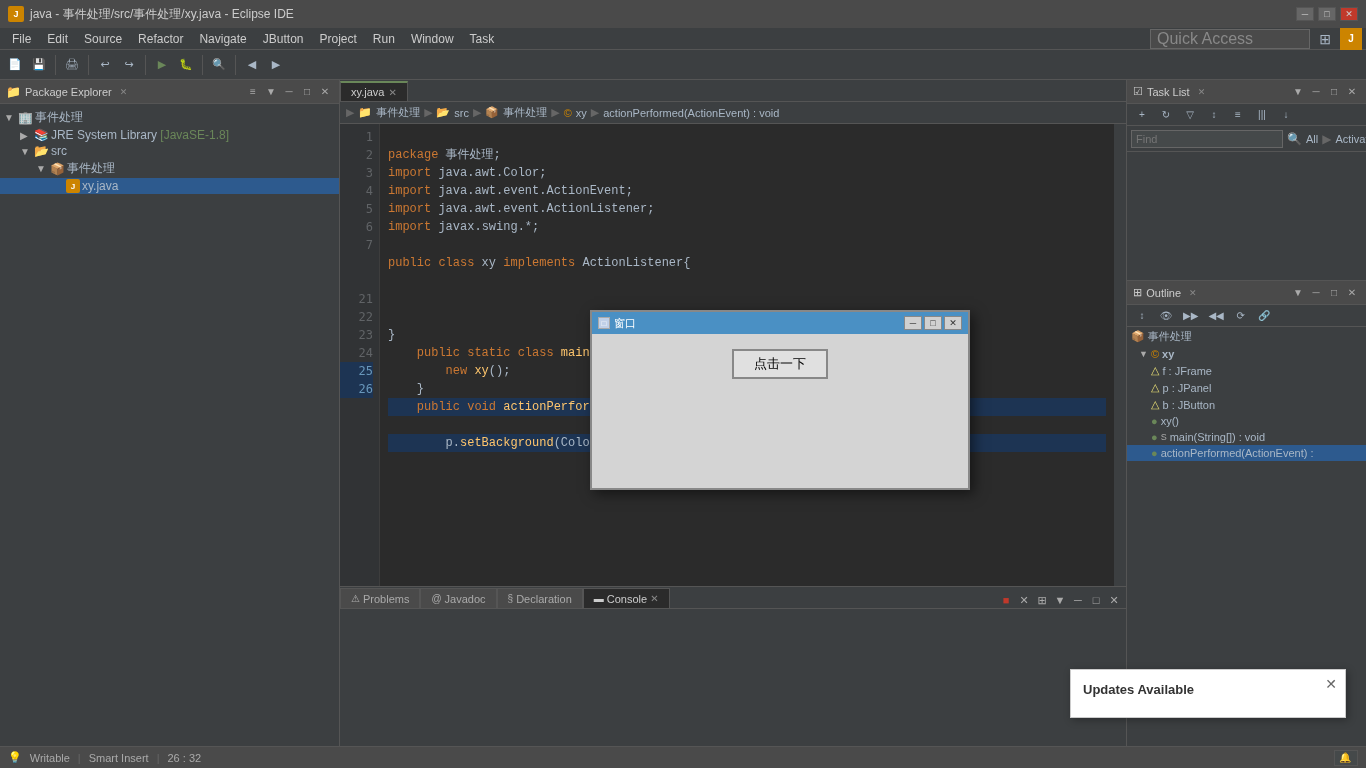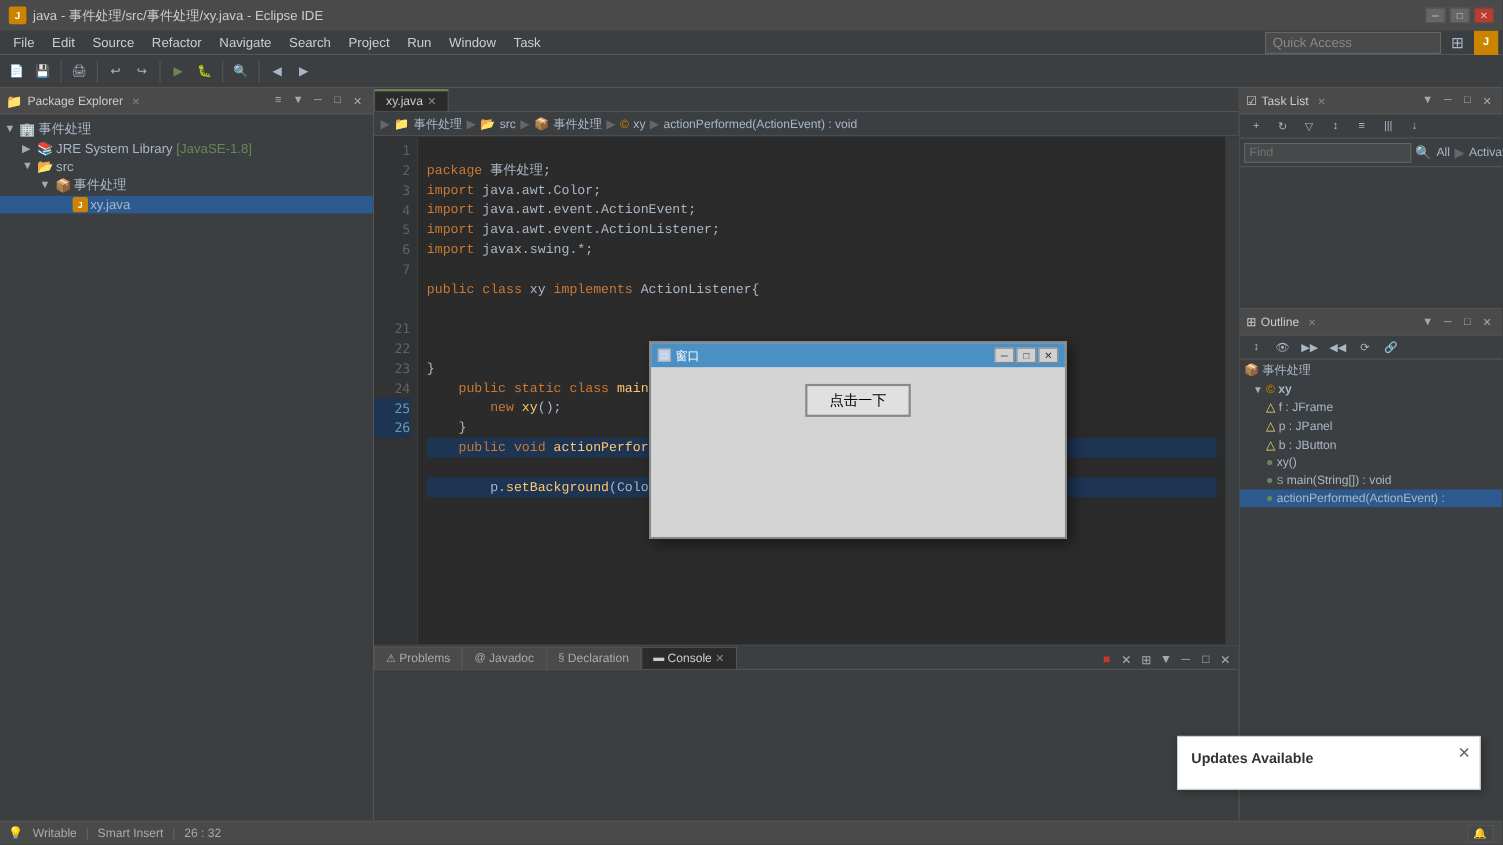--- a/index.html
+++ b/index.html
@@ -112,28 +112,28 @@
     <div class="title-bar-btn" style="background:#c0392b;">✕</div>
   </div>
 </div>
 
 <div class="menu-bar">
   <div class="menu-item">File</div>
   <div class="menu-item">Edit</div>
   <div class="menu-item">Source</div>
   <div class="menu-item">Refactor</div>
   <div class="menu-item">Navigate</div>
-  <div class="menu-item">Search</div>
+  <div class="menu-item">JButton</div>
   <div class="menu-item">Project</div>
   <div class="menu-item">Run</div>
   <div class="menu-item">Window</div>
   <div class="menu-item">Task</div>
   <div style="margin-left:auto; display:flex; align-items:center; gap:4px;">
     <div class="quick-access">
-      <span style="color:#888;font-size:12px;">Quick Access</span>
+      <span style="color:#888;font-size:16px;">Quick Access</span>
     </div>
     <div class="toolbar-btn" style="font-size:14px;">⊞</div>
     <div class="toolbar-btn" style="background:#cc8400; color:white; font-size:10px; font-weight:bold; padding:0 4px;">J</div>
   </div>
 </div>
 
 <div class="toolbar">
   <div class="toolbar-btn">📄</div>
   <div class="toolbar-btn">💾</div>
   <div class="toolbar-sep"></div>

